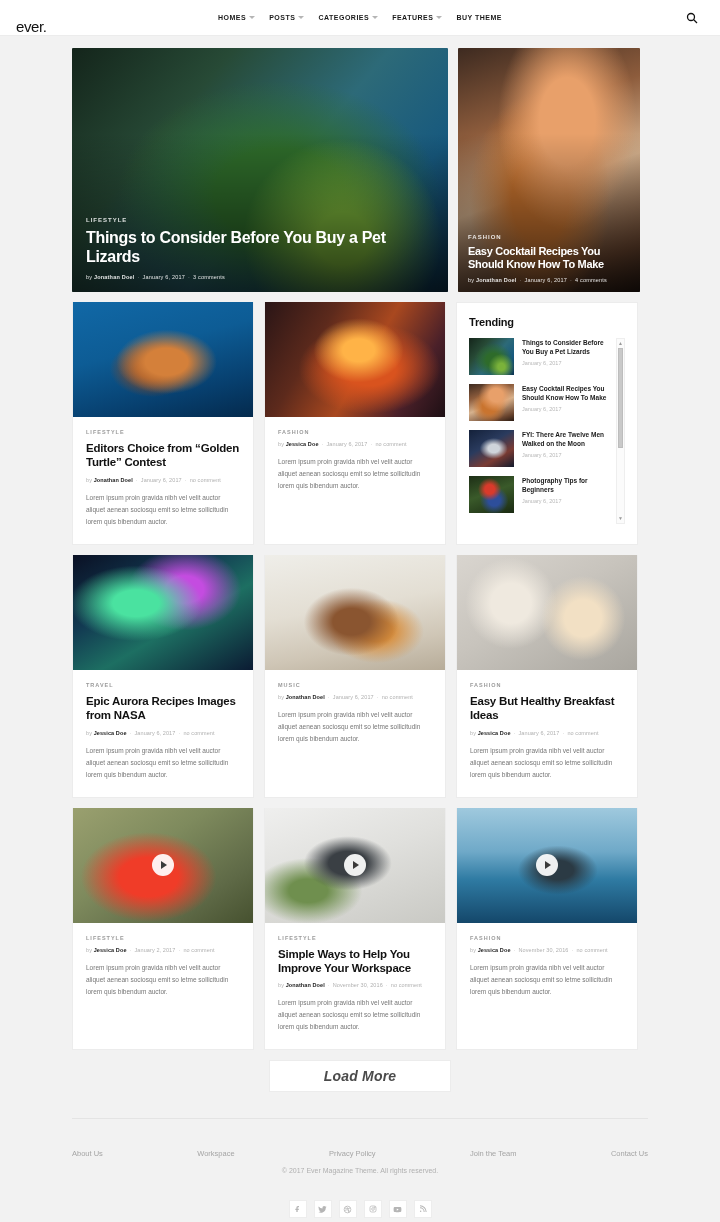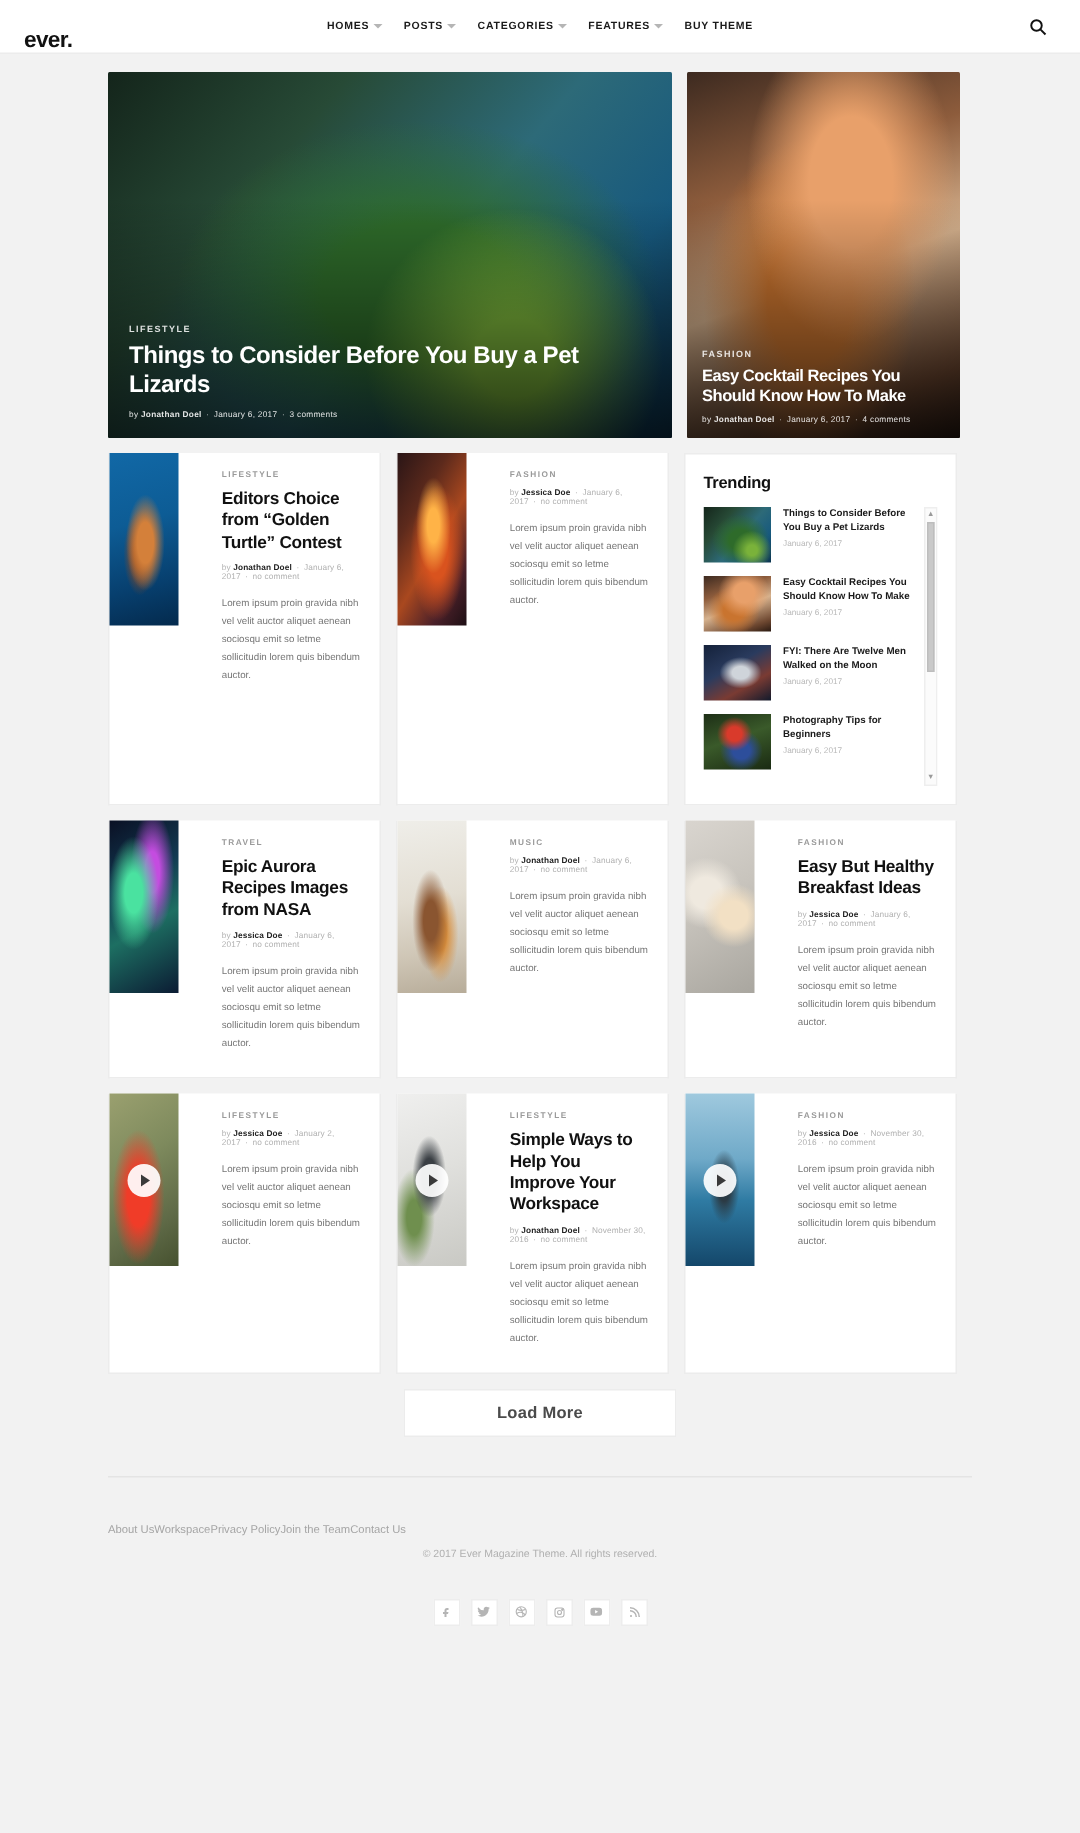--- a/index.html
+++ b/index.html
@@ -16,21 +16,21 @@
     height: 36px;
     background: #ffffff;
     display: flex;
     align-items: center;
     padding: 0 16px;
     position: relative;
     border-bottom: 1px solid #ececec;
   }
   .logo {
     font-size: 15px;
-    font-weight: 700;
+    font-weight: 400;
     letter-spacing: -0.4px;
     color: #111;
     margin-top: 18px;
   }
   .main-nav {
     position: absolute;
     left: 50%;
     transform: translateX(-50%);
     display: flex;
     align-items: center;
@@ -119,21 +119,21 @@
   .meta .author { font-weight: 700; }
   .meta .sep { padding: 0 3px; opacity: 0.7; }
 
   
   .card {
     background: #fff;
     width: 182px;
     border: 1px solid #ececec;
     border-top: none;
     display: flex;
-    gap: 16px;
+    flex-direction: column;
   }
   .card-thumb {
     width: 100%;
     height: 115px;
     position: relative;
     overflow: hidden;
   }
   .card-body { padding: 12px 13px 16px; }
   .card-cat {
     font-size: 5.5px;
@@ -264,36 +264,37 @@
     margin-bottom: 26px;
   }
   .loadmore {
     width: 182px;
     height: 32px;
     background: #fff;
     border: 1px solid #ececec;
     display: flex;
     align-items: center;
     justify-content: center;
-    font-size: 11px;
+    font-size: 14px;
     font-weight: 700;
     color: #4b4b4b;
     letter-spacing: 0.2px;
     cursor: pointer;
+    font-style: italic;
   }
 
   
   .footer {
     border-top: 1px solid #e4e4e4;
     padding-top: 30px;
     text-align: center;
   }
   .footer-nav {
     display: flex;
-    justify-content: flex-start;
+    justify-content: space-between;
     margin-bottom: 9px;
   }
   .footer-link {
     font-size: 7.5px;
     color: #a5a5a5;
     cursor: pointer;
   }
   .copyright {
     font-size: 7px;
     color: #b0b0b0;

